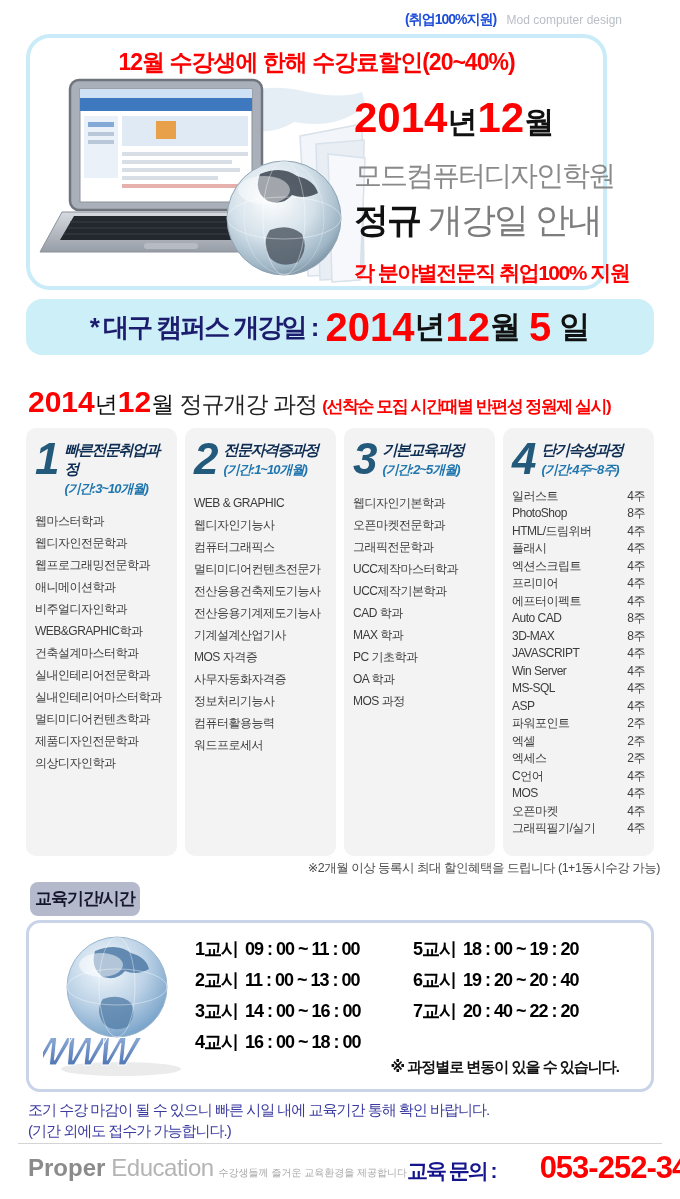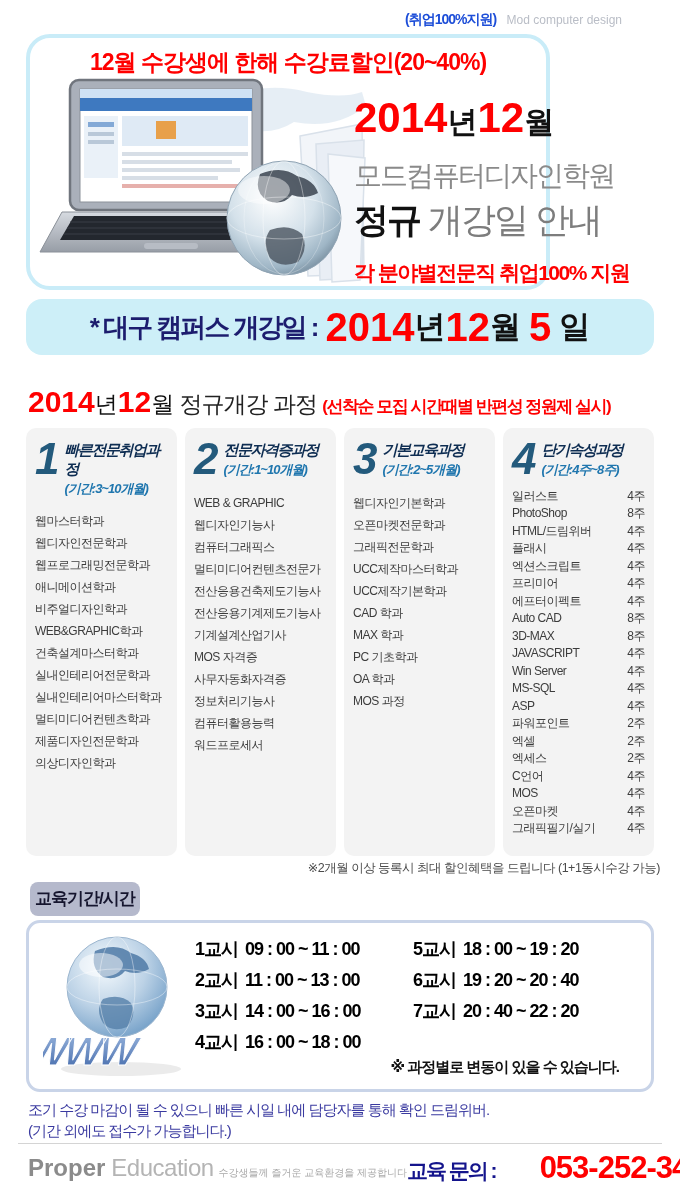--- a/index.html
+++ b/index.html
@@ -2,21 +2,21 @@
 <html><head>
 <meta charset="utf-8">
 <style>
   html,body{margin:0;padding:0;width:680px;height:1199px;background:#fff;
     font-family:"Liberation Sans","DejaVu Sans",sans-serif;position:relative;overflow:hidden;}
   
   .topbar{position:absolute;top:10px;left:0;width:622px;text-align:right;white-space:nowrap;}
   .support{color:#1d4ed8;font-weight:bold;font-size:14px;letter-spacing:-1px;}
   .brand{color:#b9bdc6;font-size:12px;margin-left:6px;}
   
-  .hero-box{position:absolute;left:26px;top:34px;width:524px;height:256px;
+  .hero-box{position:absolute;left:26px;top:34px;width:581px;height:256px;
     border:4px solid #c9ecf8;border-radius:24px;box-sizing:border-box;background:#fff;}
   .discount-title{text-align:center;color:#ff0000;font-weight:bold;font-size:23px;
     margin-top:9px;letter-spacing:-1px;}
   .hero-illu{position:absolute;left:2px;top:40px;width:334px;height:206px;}
   .hero-info{position:absolute;left:324px;top:56px;width:300px;}
   .date-line .num{color:#ff0000;font-weight:bold;font-size:42px;}
   .date-line .unit{color:#111;font-size:30px;font-weight:bold;}
   .academy{color:#8a8a8a;font-size:28px;letter-spacing:-2px;margin-top:14px;}
   .regular-line{font-size:35px;color:#7d7d7d;letter-spacing:-2px;margin-top:2px;}
   .regular-line .bold{color:#111;font-weight:bold;margin-right:8px;}
@@ -367,21 +367,21 @@
     <div class="slot"><span class="plabel">3교시</span><span>14 : 00 ~ 16 : 00</span></div>
     <div class="slot"><span class="plabel">7교시</span><span>20 : 40 ~ 22 : 20</span></div>
     <div class="slot"><span class="plabel">4교시</span><span>16 : 00 ~ 18 : 00</span></div>
     <div class="slot"></div>
   </div>
 
   <div class="schedule-note">※ 과정별로 변동이 있을 수 있습니다.</div>
 </div>
 
 <div class="notice">
-  <div>조기 수강 마감이 될 수 있으니 빠른 시일 내에 담당자를 통해 확인 드림위버.</div>
+  <div>조기 수강 마감이 될 수 있으니 빠른 시일 내에 교육기간 통해 확인 바랍니다.</div>
   <div>(기간 외에도 접수가 가능합니다.)</div>
 </div>
 
 <div class="footer-divider"></div>
 
 <div class="footer">
   <div class="logo">
     <span class="logo-bold">Proper</span>
     <span class="logo-light">Education</span>
     <span class="tagline">수강생들께 즐거운 교육환경을 제공합니다</span>

